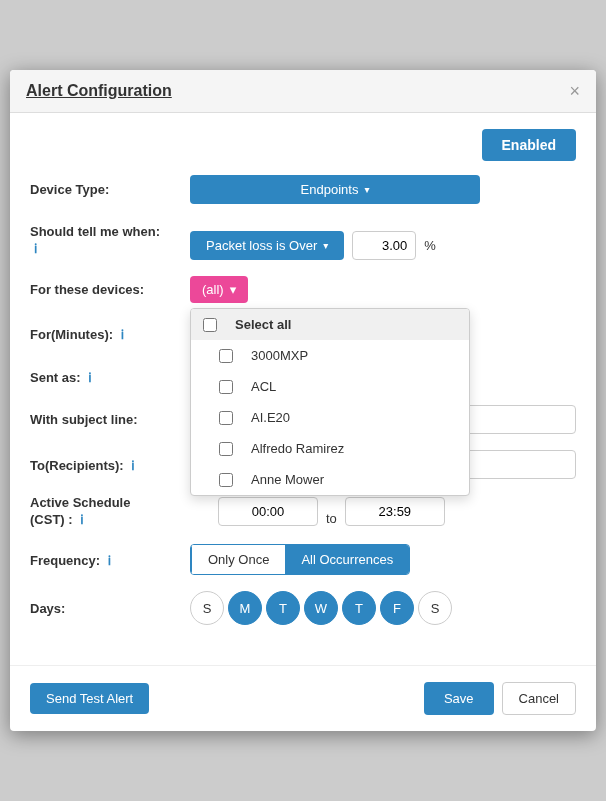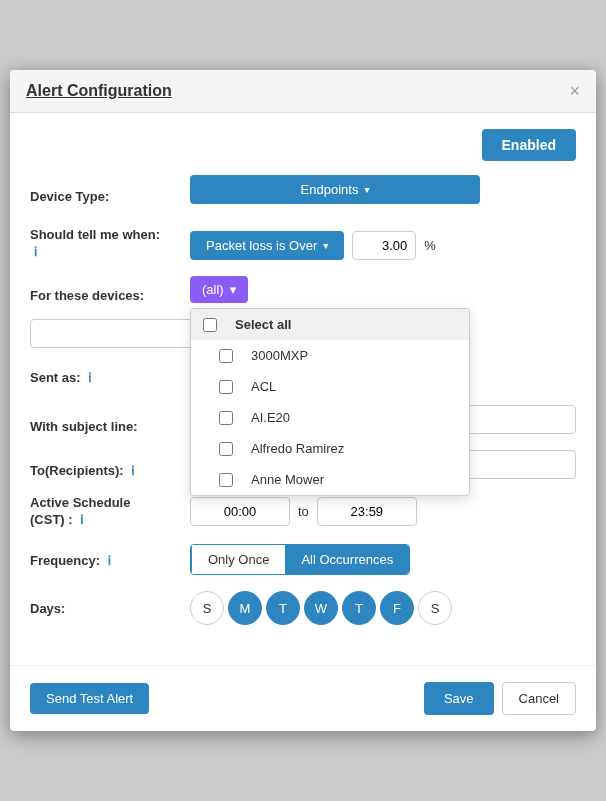--- a/index.html
+++ b/index.html
@@ -54,21 +54,21 @@
       color: #fff;
       border: none;
       padding: 8px 20px;
       border-radius: 4px;
       font-size: 14px;
       cursor: pointer;
       font-weight: bold;
     }
     .form-row {
       display: flex;
-      align-items: flex-end;
+      align-items: center;
       margin-bottom: 16px;
     }
     .form-label {
       width: 160px;
       font-weight: bold;
       color: #333;
       font-size: 13px;
       flex-shrink: 0;
     }
     .info-icon {
@@ -115,21 +115,21 @@
       text-align: right;
     }
     .percent-label {
       font-size: 13px;
       color: #333;
     }
     .devices-row {
       position: relative;
     }
     .btn-all {
-      background: #8b5cf6;
+      background: #ec4899;
       color: #fff;
       border: none;
       padding: 6px 12px;
       border-radius: 4px;
       font-size: 13px;
       cursor: pointer;
       display: flex;
       align-items: center;
       gap: 6px;
     }
@@ -359,20 +359,24 @@
           </div>
           <div class="dropdown-item dropdown-item-sub">
             <input type="checkbox" style="">
             <span>Anne Mower</span>
           </div>
         </div>
       </div>
     </div>
 
     <div class="form-row for-minutes-row">
+      <div class="form-label">
+        <span>For(Minutes):</span>
+        <span class="info-icon">ℹ</span>
+      </div>
       <input class="input-text" type="text" style="max-width: 220px;">
     </div>
 
     <div class="form-row sent-as-row">
       <div class="form-label">
         <span>Sent as:</span>
         <span class="info-icon">ℹ</span>
       </div>
       <button class="btn-dropdown" style="min-width:80px;">
         <span class="arrow">▾</span>
@@ -392,21 +396,21 @@
       <input class="input-text" type="text" style="">
     </div>
 
     <div class="form-row schedule-row">
       <div class="form-label label-with-sub">
         <span>Active Schedule</span>
         <span>(CST) :
           <span class="info-icon">ℹ</span>
         </span>
       </div>
-      <div style="display:flex;align-items:center;">
+      <div style="display:flex;align-items:flex-end;margin-left:28px;">
         <input class="time-input" type="text" value="00:00" style="">
         <span class="to-label">to</span>
         <input class="time-input" type="text" value="23:59" style="">
       </div>
     </div>
 
     <div class="form-row frequency-row">
       <div class="form-label">
         <span>Frequency:</span>
         <span class="info-icon">ℹ</span>

